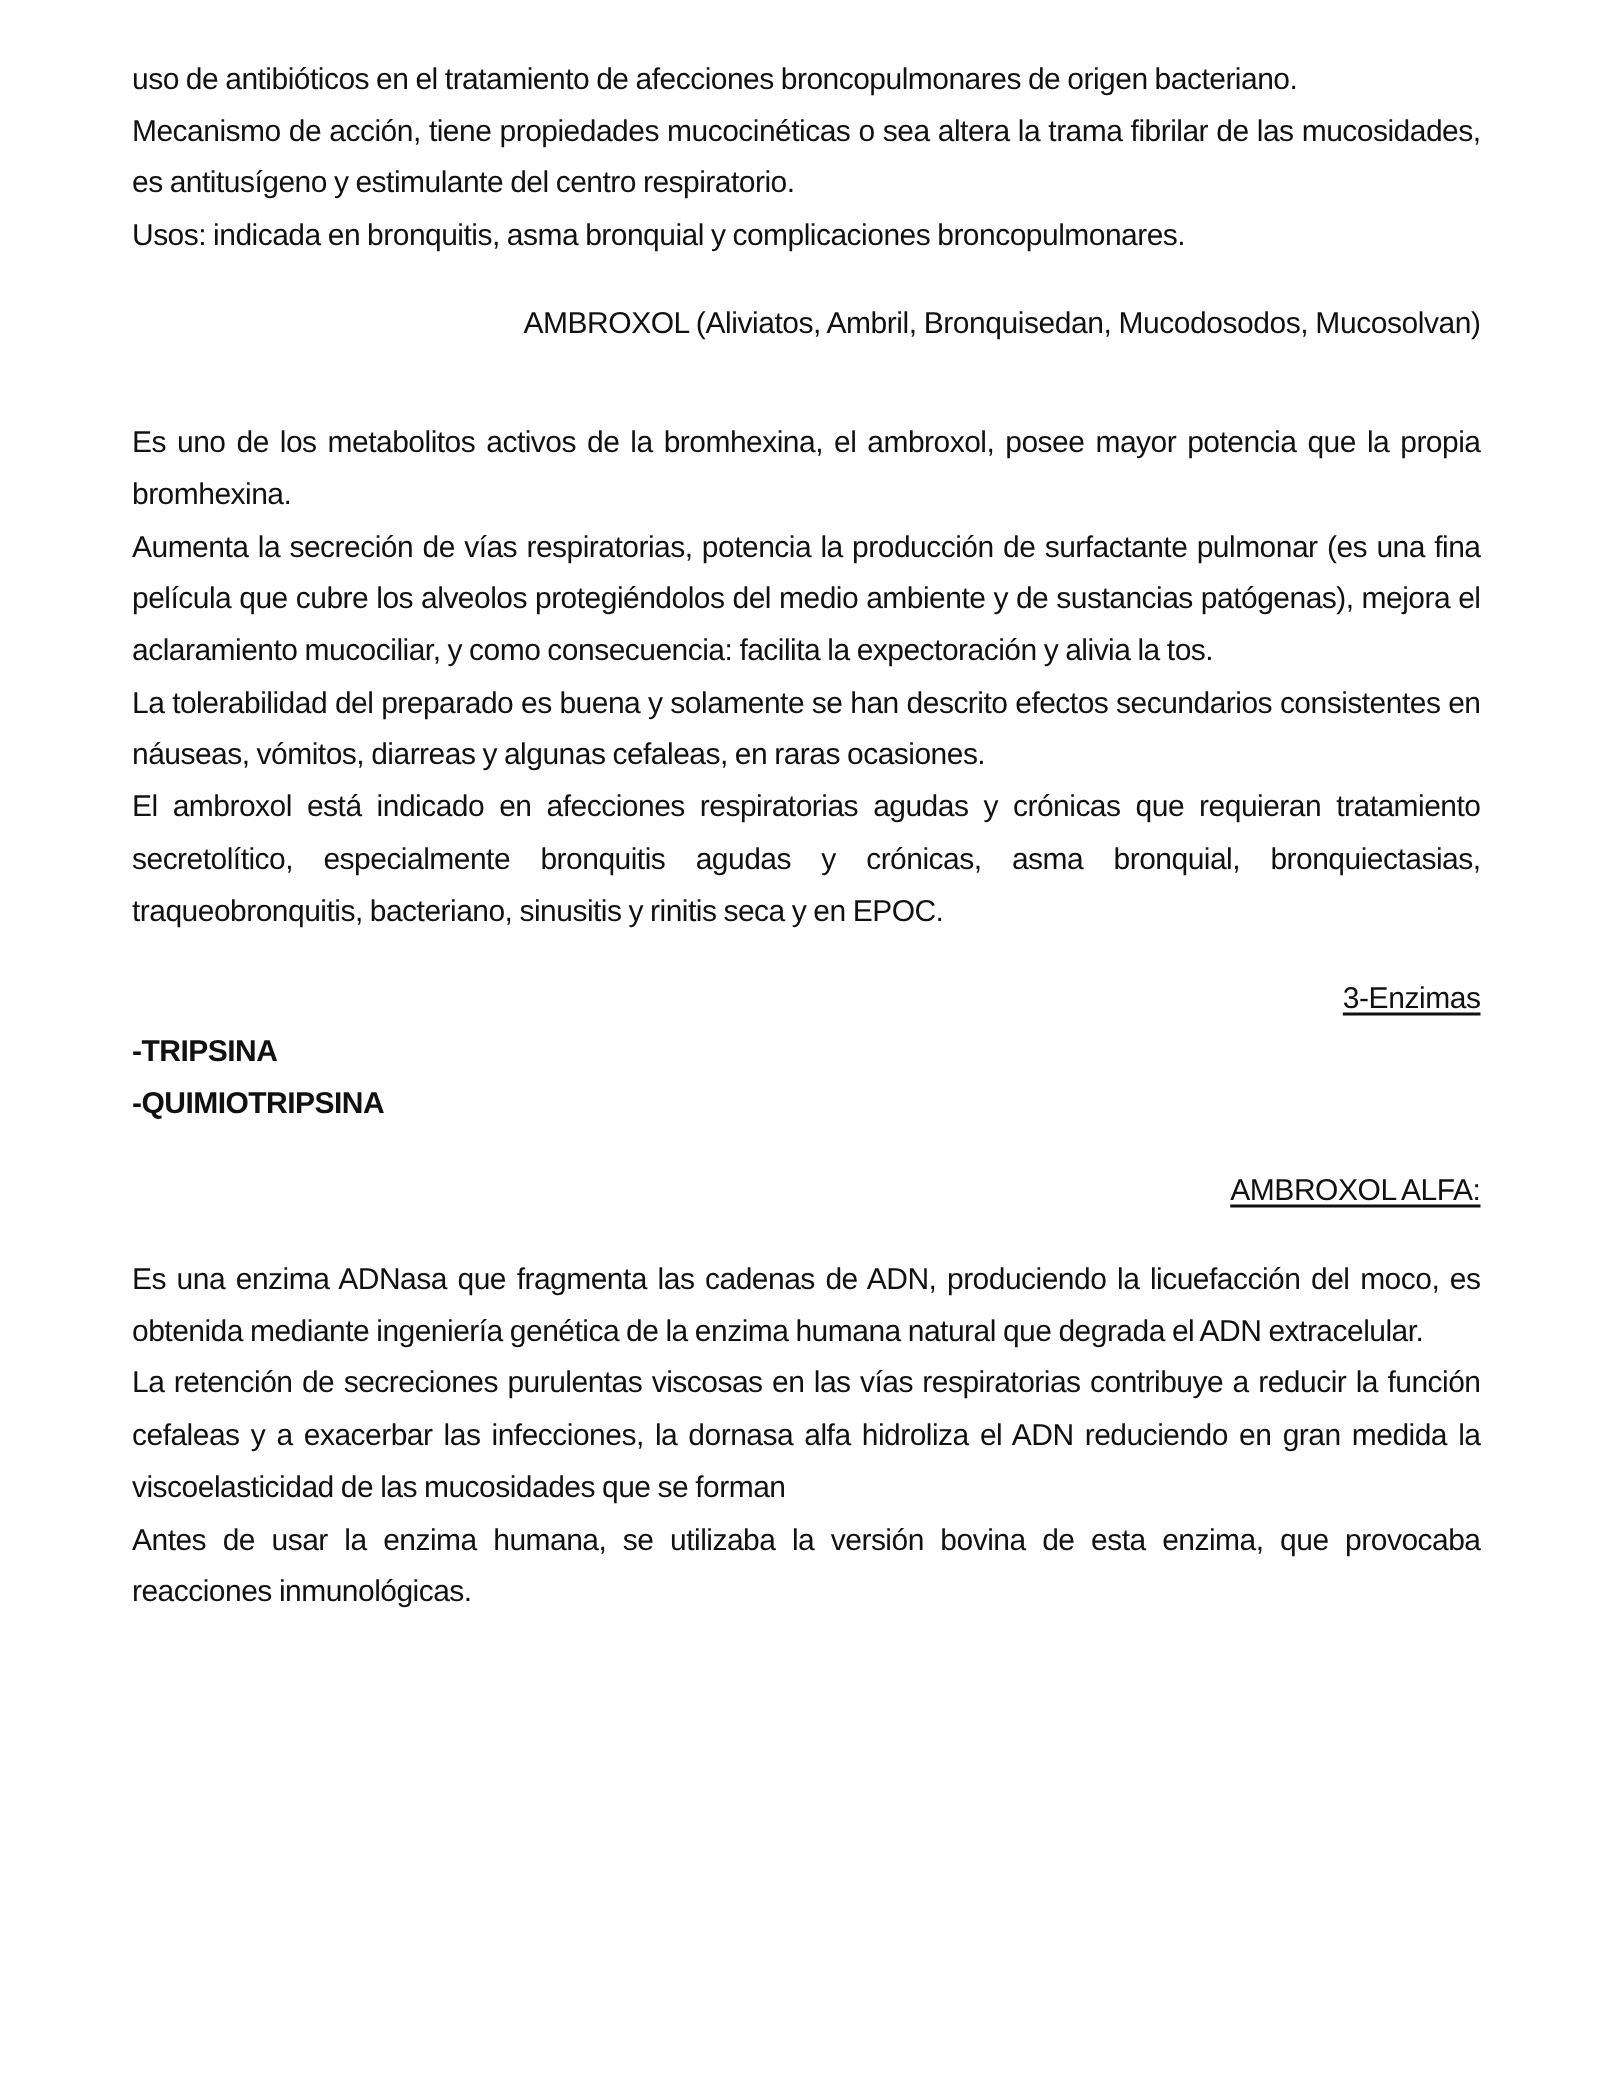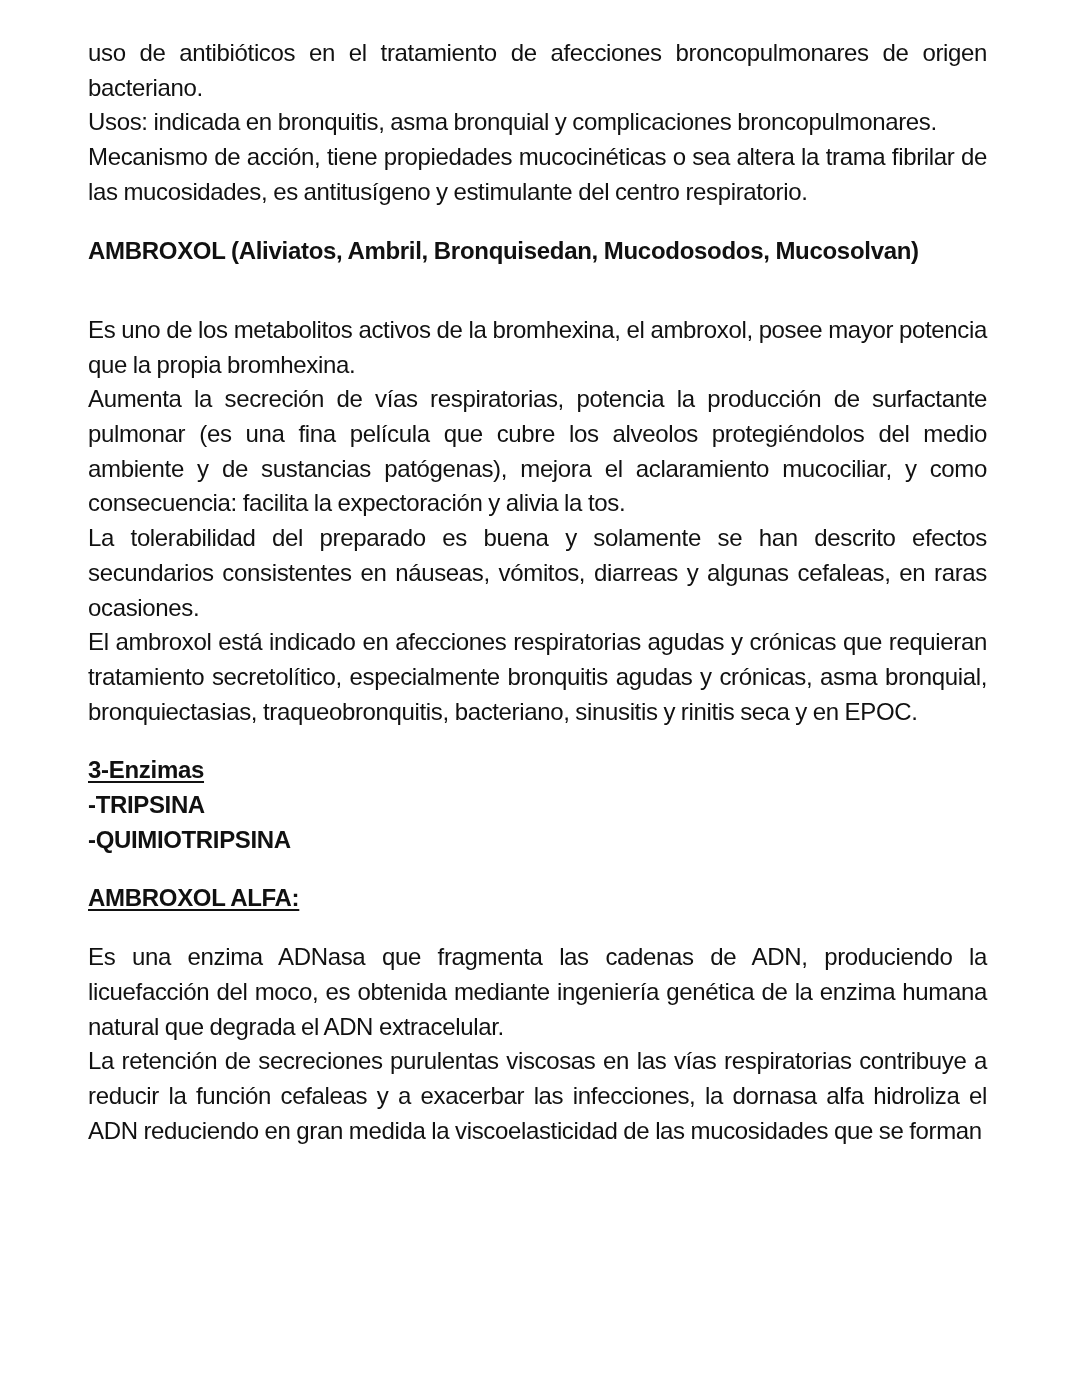--- a/index.html
+++ b/index.html
@@ -13,55 +13,56 @@
       position: relative;
       overflow: hidden;
       font-family: "Liberation Sans", "DejaVu Sans", sans-serif;
       color: #111111;
     }
     .page {
       position: absolute;
       left: 88px;
       top: 36px;
       width: 899px;
-      font-size: 24px;
+      font-size: 20px;
       line-height: 34.7px;
       letter-spacing: -0.35px;
       word-spacing: -0.5px;
     }
     .p {
       margin: 0;
       text-align: justify;
       text-align-last: left;
     }
     .gap { height: 24px; }
     .gap-lg { height: 34.7px; }
     .heading {
-      font-weight: bold;
+      font-weight: normal;
       margin: 0;
       letter-spacing: -0.3px;
+      text-align: right;
     }
     .u {
       text-decoration: underline;
       text-underline-offset: 3px;
       text-decoration-thickness: 1.5px;
     }
     .list-item {
       font-weight: bold;
       margin: 0;
     }
   </style>
 </head>
 <body>
 
 <div class="page">
 
   <p class="p">uso de antibióticos en el tratamiento de afecciones broncopulmonares de origen bacteriano.</p>
+  <p class="p">Mecanismo de acción, tiene propiedades mucocinéticas o sea altera  la trama fibrilar de las mucosidades, es antitusígeno y estimulante del centro respiratorio.</p>
   <p class="p">Usos: indicada en bronquitis, asma bronquial y complicaciones broncopulmonares.</p>
-  <p class="p">Mecanismo de acción, tiene propiedades mucocinéticas o sea altera  la trama fibrilar de las mucosidades, es antitusígeno y estimulante del centro respiratorio.</p>
 
   <div class="gap"></div>
 
   <p class="heading">AMBROXOL (Aliviatos, Ambril, Bronquisedan, Mucodosodos, Mucosolvan)</p>
 
   <div class="gap-lg"></div>
   <div style="height:10px"></div>
 
   <p class="p">Es uno de los metabolitos activos de la bromhexina, el ambroxol, posee mayor potencia que la propia bromhexina.</p>
   <p class="p">Aumenta la secreción de vías respiratorias, potencia la producción de surfactante pulmonar (es una fina película que cubre los alveolos protegiéndolos del medio ambiente y de sustancias patógenas), mejora el aclaramiento mucociliar, y como consecuencia: facilita la expectoración y alivia la tos.</p>
@@ -75,14 +76,15 @@
   <p class="list-item">-QUIMIOTRIPSINA</p>
 
   <div class="gap"></div>
 
   <p class="heading u">AMBROXOL ALFA:</p>
 
   <div class="gap"></div>
 
   <p class="p">Es una enzima ADNasa que fragmenta las cadenas de ADN, produciendo la licuefacción del moco, es obtenida mediante ingeniería genética de la enzima humana natural que degrada el ADN extracelular.</p>
   <p class="p">La retención de secreciones purulentas viscosas en las vías respiratorias contribuye a reducir la función cefaleas y a exacerbar las infecciones, la dornasa alfa hidroliza el ADN reduciendo en gran medida la viscoelasticidad de las mucosidades que se forman</p>
+  <p class="p">Antes de usar la enzima humana,  se utilizaba la versión bovina de esta enzima, que provocaba reacciones inmunológicas.</p>
 
 </div>
 
 </body></html>

